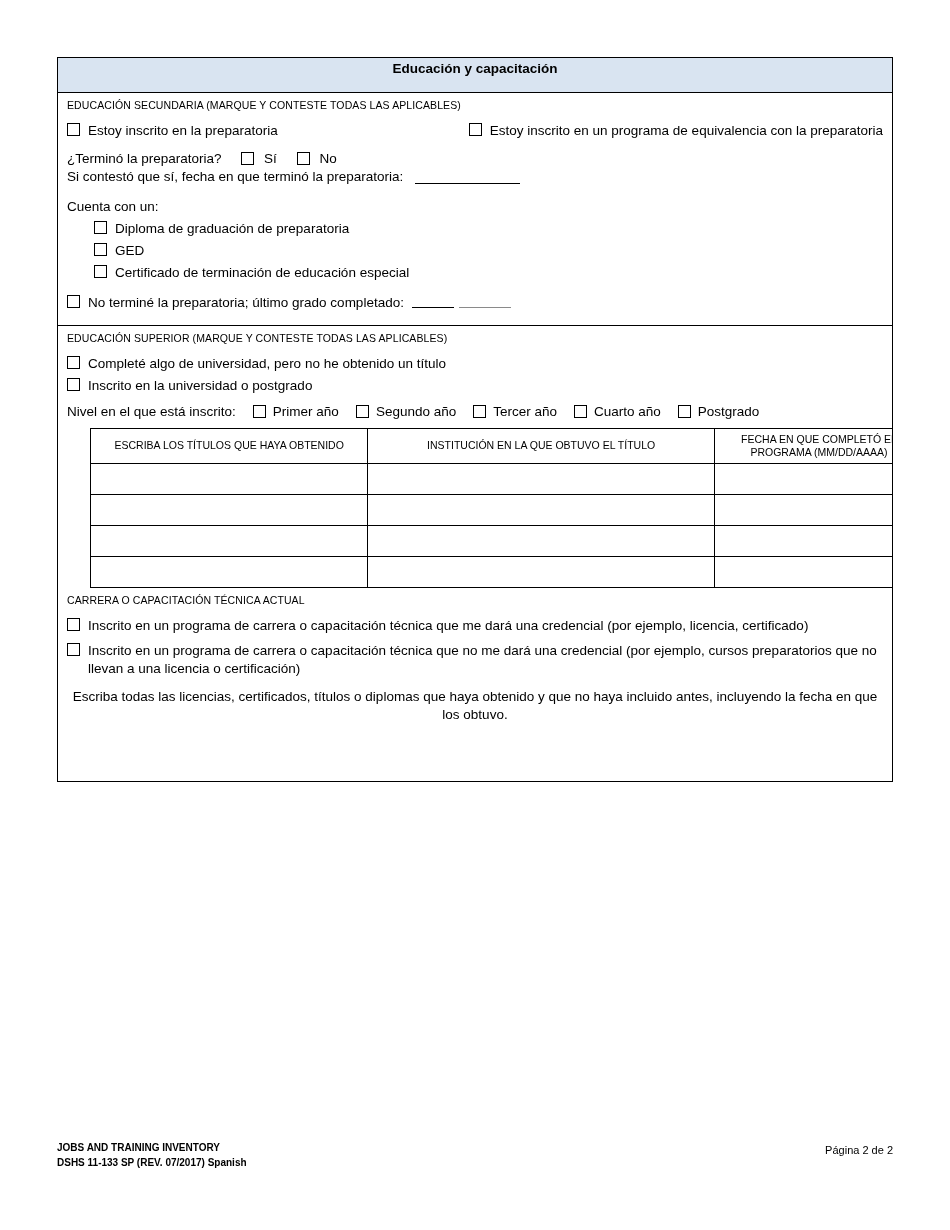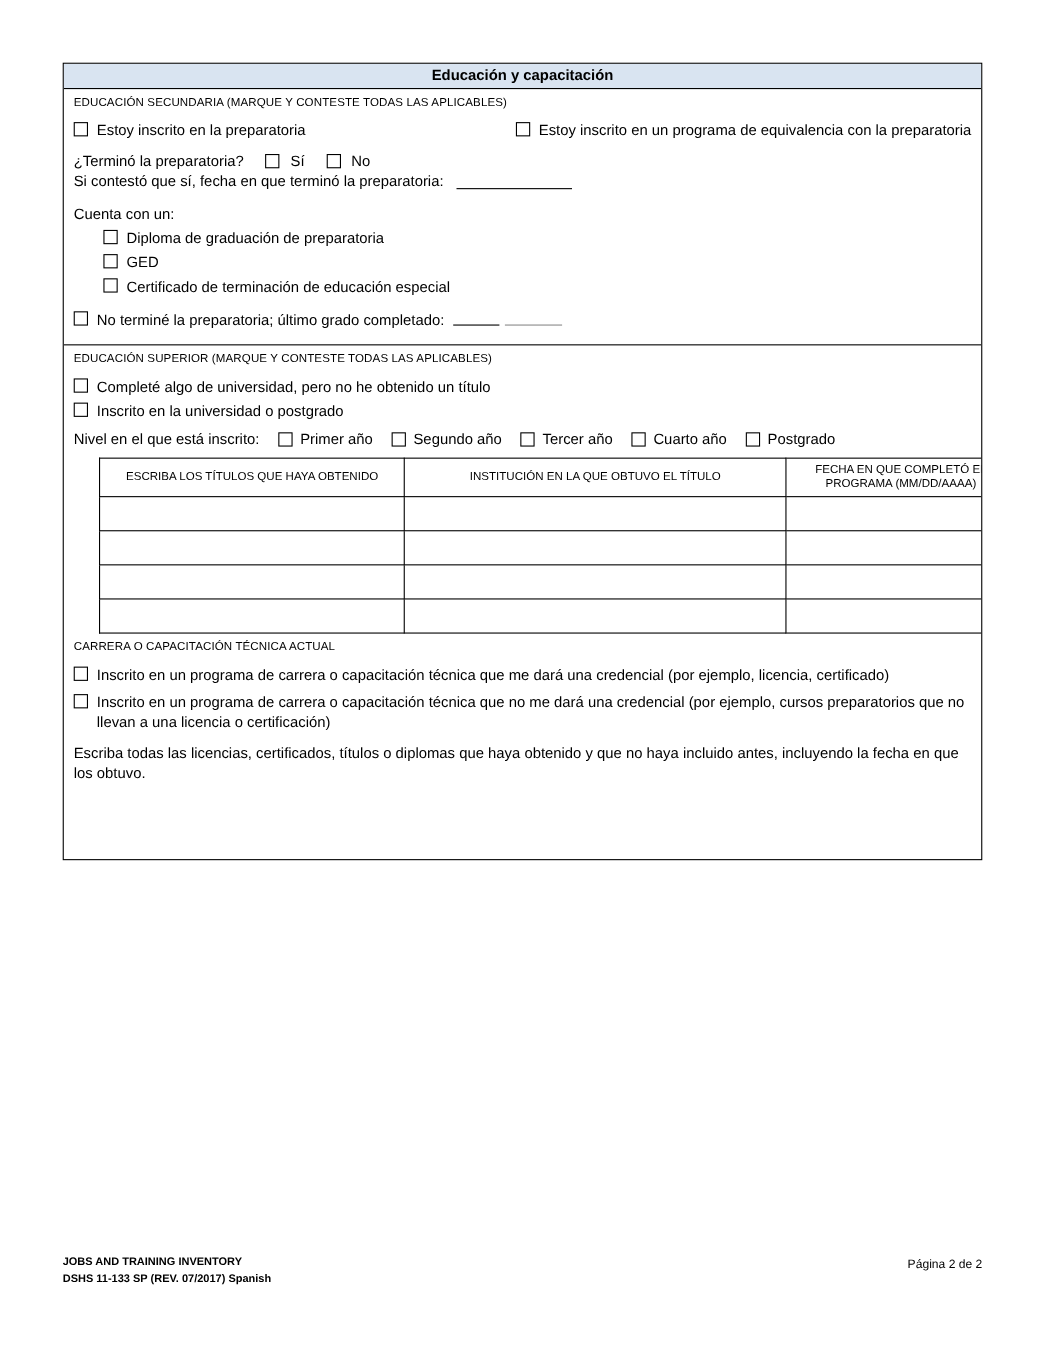--- a/index.html
+++ b/index.html
@@ -17,21 +17,21 @@
     border:1px solid #000;
     background:#fff;
     overflow:hidden;
   }
   .title-bar {
     background:#d9e4f1;
     border-bottom:1px solid #000;
     text-align:center;
     font-weight:bold;
     font-size:13.5px;
-    padding:3px 0 4px 0;
+    padding:3px 0 16px 0;
   }
   .section { padding:5px 9px 9px 9px; }
   .section.bordered { border-bottom:1px solid #000; }
   .sec-heading { font-size:10.5px; letter-spacing:0.1px; padding:1px 0 7px 0; }
   .txt { font-size:13.5px; line-height:1.3; }
   .cb {
     display:inline-block; width:13px; height:13px;
     border:1px solid #000; background:#fff;
     vertical-align:-2px; flex:none;
   }
@@ -51,21 +51,21 @@
   table.deg th, table.deg td { border:1px solid #000; }
   table.deg th {
     font-size:10.5px; font-weight:normal; text-align:center;
     padding:4px 6px; line-height:1.25; vertical-align:middle;
   }
   table.deg td { height:31px; }
   table.deg col.c1 { width:33.3%; }
   table.deg col.c2 { width:41.6%; }
   table.deg col.c3 { width:25.1%; }
   table.deg { border-left:none; border-right:none;margin-left:32px; }
-  .para { font-size:13.5px; line-height:1.33; margin-top:11px; }
+  .para { font-size:13.5px; line-height:1.33; margin-top:11px;text-align:center; }
   .write-area { height:80px; }
   .footer {
     position:absolute; left:57px; right:57px; top:1141px;
     display:flex; justify-content:space-between; align-items:flex-start;
   }
   .footer-left { font-size:10px; font-weight:bold; line-height:1.45; }
   .footer-right { font-size:11px; padding-top:3px;text-align:right; }
 </style>
 </head>
 <body>

